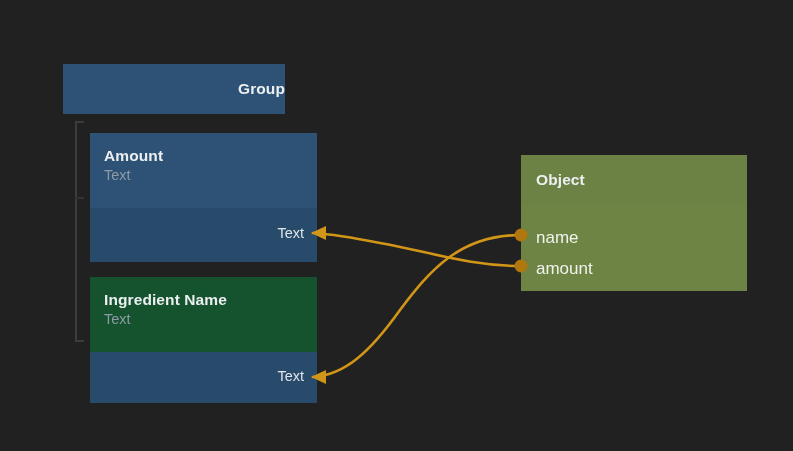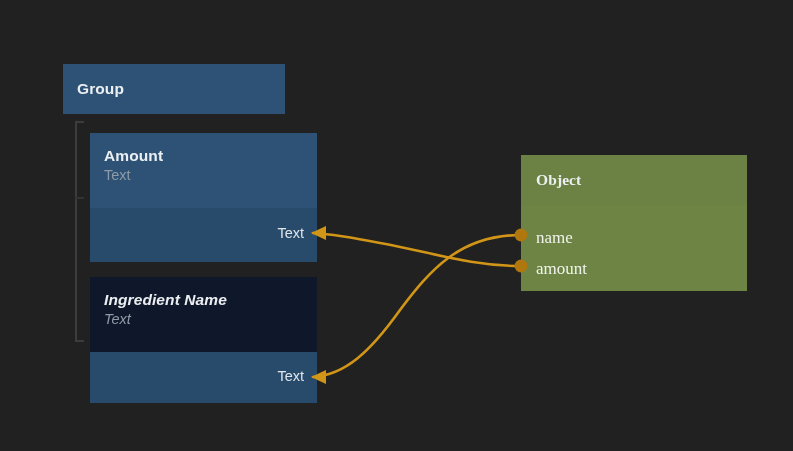--- a/index.html
+++ b/index.html
@@ -44,20 +44,21 @@
   }
   .group-bracket .tick.t-top    { top: 0px; }
   .group-bracket .tick.t-mid    { top: 76px; background: #333333; }
   .group-bracket .tick.t-bottom { top: 219px; }
 
   
   .node {
     position: absolute;
     box-sizing: border-box;
     overflow: hidden;
+    justify-content: flex-end;
   }
   .node-title {
     font-size: 15.5px;
     font-weight: bold;
     color: #eceff1;
     letter-spacing: .1px;
     line-height: 1.15;
     white-space: nowrap;
   }
   .node-subtitle {
@@ -114,21 +115,20 @@
   #node-ingredient .field-body { height: 51px; }
   #node-ingredient .port-row-out { top: 16px; }
 
   
   .node-object {
     left: 521px;
     top: 155px;
     width: 226px;
     height: 136px;
     background: #6d8444;
-    font-family: Liberation Serif, serif;
   }
   .node-object .obj-head {
     height: 50px;
     background: #6c8244;
     display: flex;
     align-items: center;
     padding-left: 15px;
     box-sizing: border-box;
   }
   .node-object .obj-body {
@@ -176,21 +176,21 @@
     <div class="field-head" style="background: rgb(45, 82, 118);">
       <div class="node-title">Amount</div>
       <div class="node-subtitle">Text</div>
     </div>
     <div class="field-body" style="background: rgb(40, 74, 107);">
       <span class="port-row-out">Text</span>
     </div>
   </div>
 
   <div class="node node-field" id="node-ingredient">
-    <div class="field-head" style="background: #0f172a; font-style: italic;">
+    <div class="field-head" style="background: #14532d;">
       <div class="node-title">Ingredient Name</div>
       <div class="node-subtitle">Text</div>
     </div>
     <div class="field-body" style="background: rgb(40, 74, 107);">
       <span class="port-row-out">Text</span>
     </div>
   </div>
 
   <div class="node node-object" style="background: rgb(109, 132, 68);">
     <div class="obj-head" style="background: rgb(108, 130, 68);">

